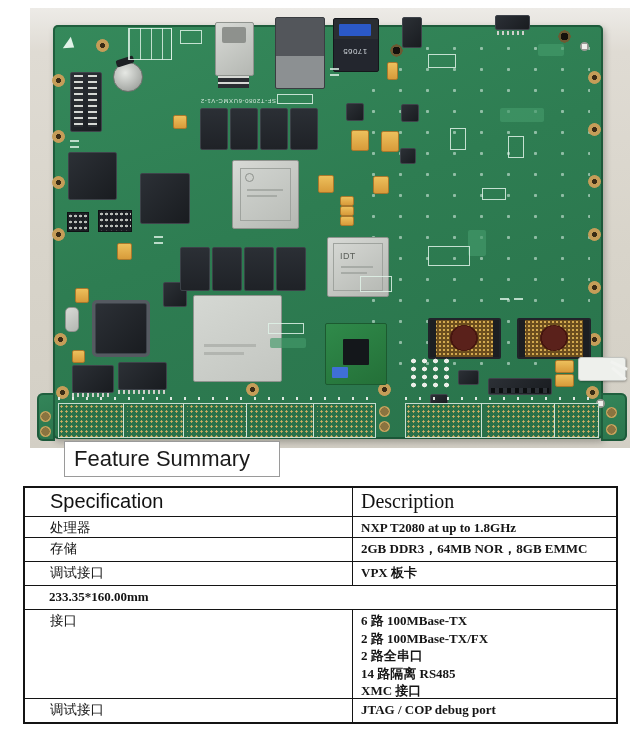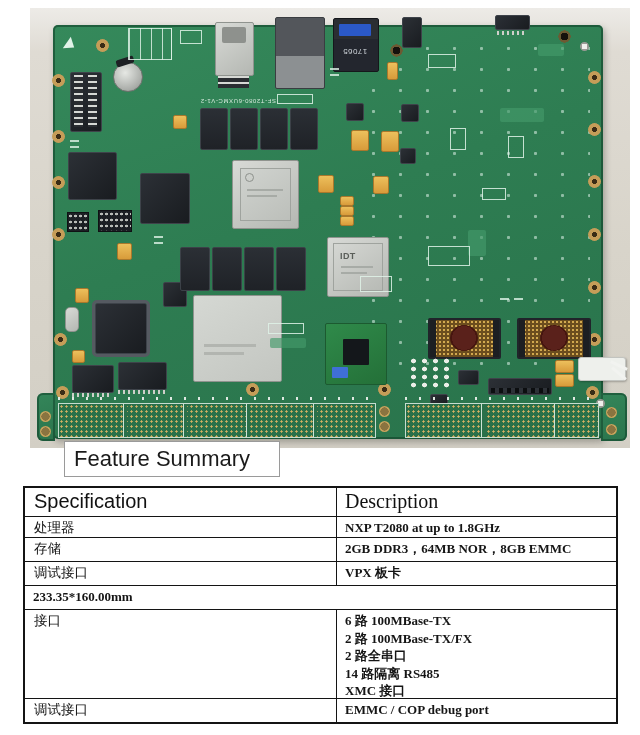--- a/index.html
+++ b/index.html
@@ -56,21 +56,21 @@
   .chiptxt{font-size:6px;color:#6e726d;letter-spacing:.4px;}
   .boardcode{font-size:6px;color:#d4e8db;letter-spacing:.6px;white-space:nowrap;}
   .tri{width:0;height:0;border-left:9px solid rgba(235,248,240,.95);border-top:7px solid rgba(0,0,0,0);border-bottom:7px solid rgba(0,0,0,0);transform:rotate(35deg);}
 
   
   .fsbox{left:64px;top:441px;width:205px;height:34px;background:#fff;border:1px solid #9a9a9a;
          z-index:5;font-size:22px;color:#1a1a1a;line-height:33px;padding-left:9px;}
 
   
   .tbl{left:23px;top:486px;width:591px;border:2px solid #141414;background:#fff;}
-  .trow{display:flex;border-top:1px solid #141414;}
+  .trow{display:flex;border-top:1px solid #141414;padding-left:16px;}
   .trow.first{border-top:none;}
   .trow.hdr{border-top:none;border-bottom:1px solid #141414;}
   .c1{width:296px;border-right:1px solid #141414;padding:2px 6px 2px 9px;box-sizing:content-box;}
   .c2{flex:1;padding:2px 6px 2px 8px;font-family:Liberation Serif, serif;}
   .hdr .c1,.hdr .c2{font-size:20px;color:#111;padding-top:2px;padding-bottom:3px;}
   .spec{font-family:"Liberation Serif",serif;font-size:13.5px;color:#111;}
   .desc{font-size:13px;font-weight:600;color:#151515;line-height:17.5px;}
   .rowh1 .c1,.rowh1 .c2{height:16px;}
   .rowh2 .c1,.rowh2 .c2{height:19px;}
   .descline{display:block;}
@@ -164,21 +164,21 @@
 
   <div class="abs cs" style="left:202px;top:152px;width:65px;height:67px;">
     <div class="abs" style="left:7px;top:7px;right:7px;bottom:7px;border:1px solid #9fa39e;background:linear-gradient(145deg,#d0d3cf,#bcbfba);"></div>
     <div class="abs" style="left:12px;top:12px;width:7px;height:7px;border-radius:50%;border:1px solid #8d918c;"></div>
     <div class="abs" style="left:14px;top:28px;width:36px;height:2px;background:#a7aba6;"></div>
     <div class="abs" style="left:14px;top:34px;width:30px;height:2px;background:#a7aba6;"></div>
   </div>
 
   <div class="abs cs" style="left:297px;top:229px;width:60px;height:58px;">
     <div class="abs" style="left:5px;top:5px;right:5px;bottom:5px;border:1px solid #9fa39e;"></div>
-    <div class="abs chiptxt" style="left:12px;top:13px;font-weight:bold;color:#5a5e59;font-size:9px;">IDT</div>
+    <div class="abs chiptxt" style="left:12px;top:13px;font-weight:normal;color:#5a5e59;font-size:9px;">IDT</div>
     <div class="abs" style="left:13px;top:28px;width:32px;height:2px;background:#a7aba6;"></div>
     <div class="abs" style="left:13px;top:34px;width:26px;height:2px;background:#a7aba6;"></div>
   </div>
 
   <div class="abs cs" style="left:163px;top:287px;width:87px;height:85px;background:linear-gradient(150deg,#d5d8d3,#c3c6c1);">
     <div class="abs" style="left:10px;top:48px;width:52px;height:3px;background:#b2b5b0;"></div>
     <div class="abs" style="left:10px;top:56px;width:40px;height:3px;background:#b2b5b0;"></div>
   </div>
 
   <div class="abs" style="left:295px;top:315px;width:60px;height:60px;background:linear-gradient(150deg,#2f8a4a,#247038);border:1px solid #1c5a30;border-radius:2px;">
@@ -296,15 +296,15 @@
     <div class="c2 desc" style="height:84px;">
       <span class="descline">6 路 100MBase-TX</span>
       <span class="descline">2 路 100MBase-TX/FX</span>
       <span class="descline">2 路全串口</span>
       <span class="descline">14 路隔离 RS485</span>
       <span class="descline">XMC 接口</span>
     </div>
   </div>
   <div class="trow rowh2">
     <div class="c1 spec">调试接口</div>
-    <div class="c2 desc">EMMC / COP debug port</div>
+    <div class="c2 desc">JTAG / COP debug port</div>
   </div>
 </div>
 
 </body></html>

